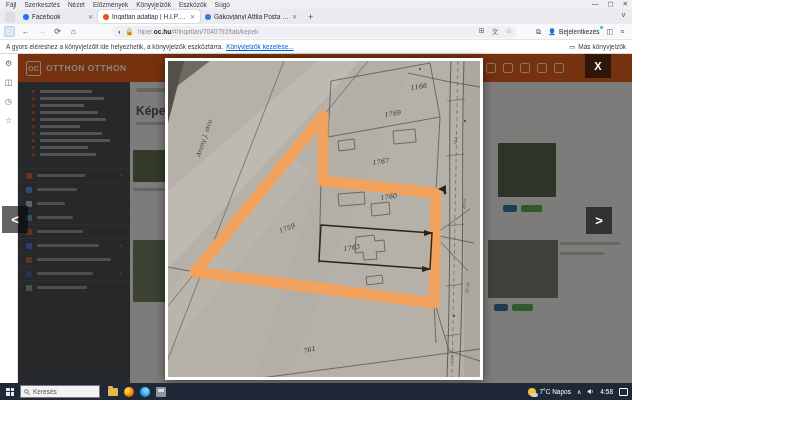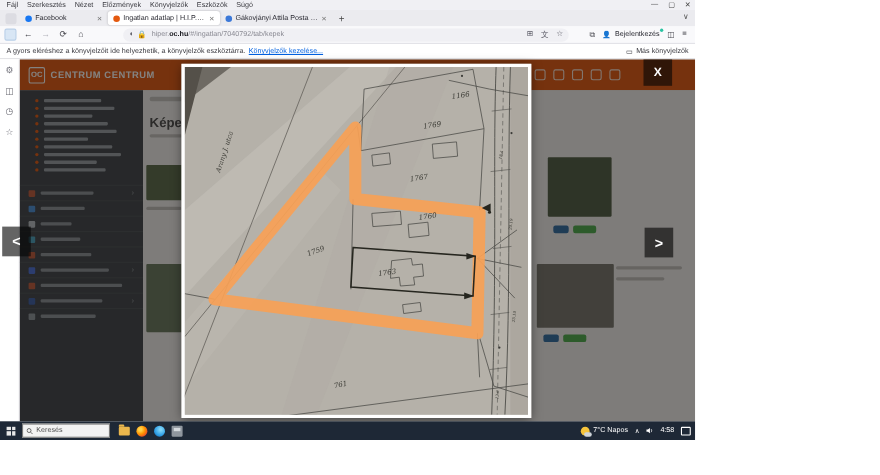--- a/index.html
+++ b/index.html
@@ -176,21 +176,21 @@
       <div class="ffstrip" id="ffstrip">
           <span>⚙</span>
           <span>◫</span>
           <span>◷</span>
           <span>☆</span>
         </div>
 
       <div class="pagewrap">
         <div class="pg-header">
           <span class="brandbox">OC</span>
-          <span class="brandname">CENTRUM CENTRUM</span>
+          <span class="brandname">OTTHON OTTHON</span>
           <span class="hdr-icons" id="hdricons">
               <i></i>
               <i></i>
               <i></i>
               <i></i>
               <i></i>
               <i></i>
             </span>
         </div>
         <div class="pg-sidebar" id="sitesidebar">

